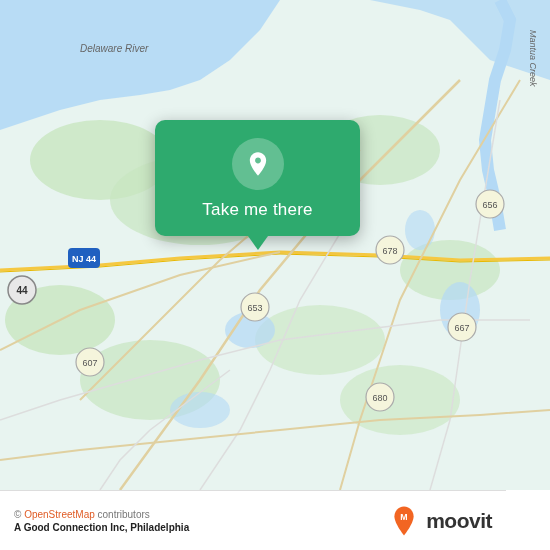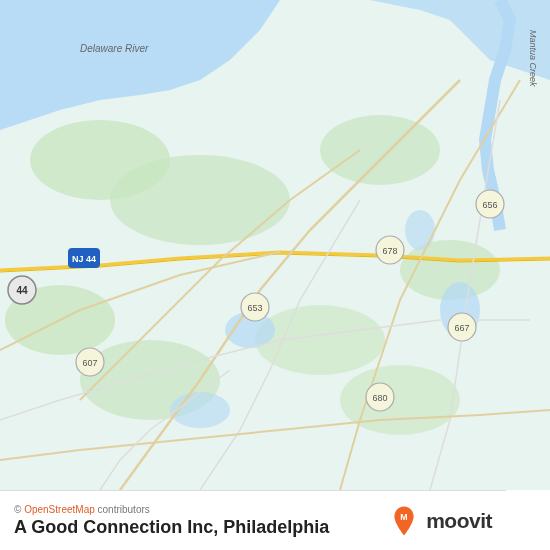--- a/index.html
+++ b/index.html
@@ -105,21 +105,21 @@
       font-size: 10px;
       color: #777;
     }
 
     #osm-link {
       color: #e05c26;
       text-decoration: none;
     }
 
     #location-title {
-      font-size: 18px;
+      font-size: 10px;
       font-weight: bold;
       color: #222;
     }
 
     #moovit-logo {
       display: flex;
       align-items: center;
       gap: 6px;
     }
 
@@ -198,20 +198,28 @@
 
     <circle cx="90" cy="362" r="14" fill="#f5f5dc" stroke="#aaa" stroke-width="1.2"></circle>
     <text x="90" y="366" font-size="9" fill="#555" text-anchor="middle">607</text>
 
     <circle cx="380" cy="397" r="14" fill="#f5f5dc" stroke="#aaa" stroke-width="1.2"></circle>
     <text x="380" y="401" font-size="9" fill="#555" text-anchor="middle">680</text>
 
     <text x="530" y="30" font-size="9" fill="#666" font-style="italic" transform="rotate(90, 530, 30)">Mantua Creek</text>
   </svg>
 
+  <div id="popup-card">
+    <div id="location-icon-circle">
+      <svg id="location-pin-svg" viewBox="0 0 24 24" fill="white" xmlns="http://www.w3.org/2000/svg">
+        <path d="M12 2C8.13 2 5 5.13 5 9c0 5.25 7 13 7 13s7-7.75 7-13c0-3.87-3.13-7-7-7zm0 9.5c-1.38 0-2.5-1.12-2.5-2.5S10.62 6.5 12 6.5 14.5 7.62 14.5 9 13.38 11.5 12 11.5z"></path>
+      </svg>
+    </div>
+    <button id="take-me-there-btn">Take me there</button>
+  </div>
 </div>
 
 <div id="bottom-bar">
   <div id="bottom-left">
     <div id="osm-attribution">
       <span>©</span>
       <a href="#" id="osm-link">OpenStreetMap</a>
       <span>contributors</span>
     </div>
     <div id="location-title">A Good Connection Inc, Philadelphia</div>

